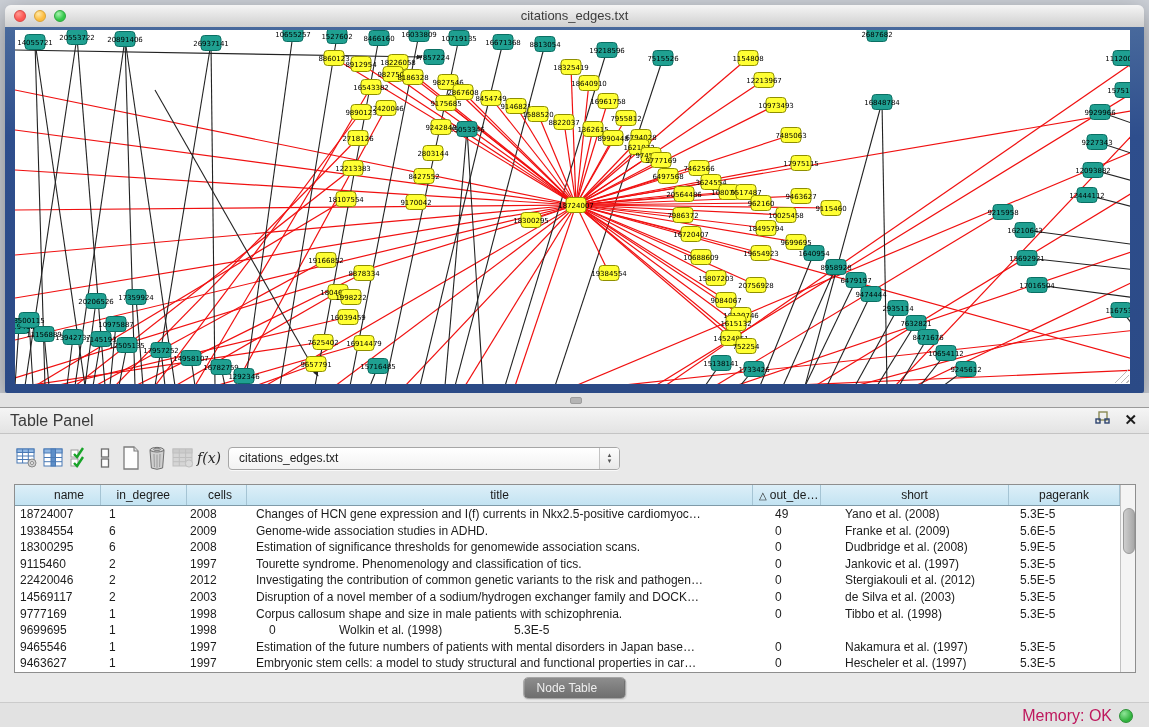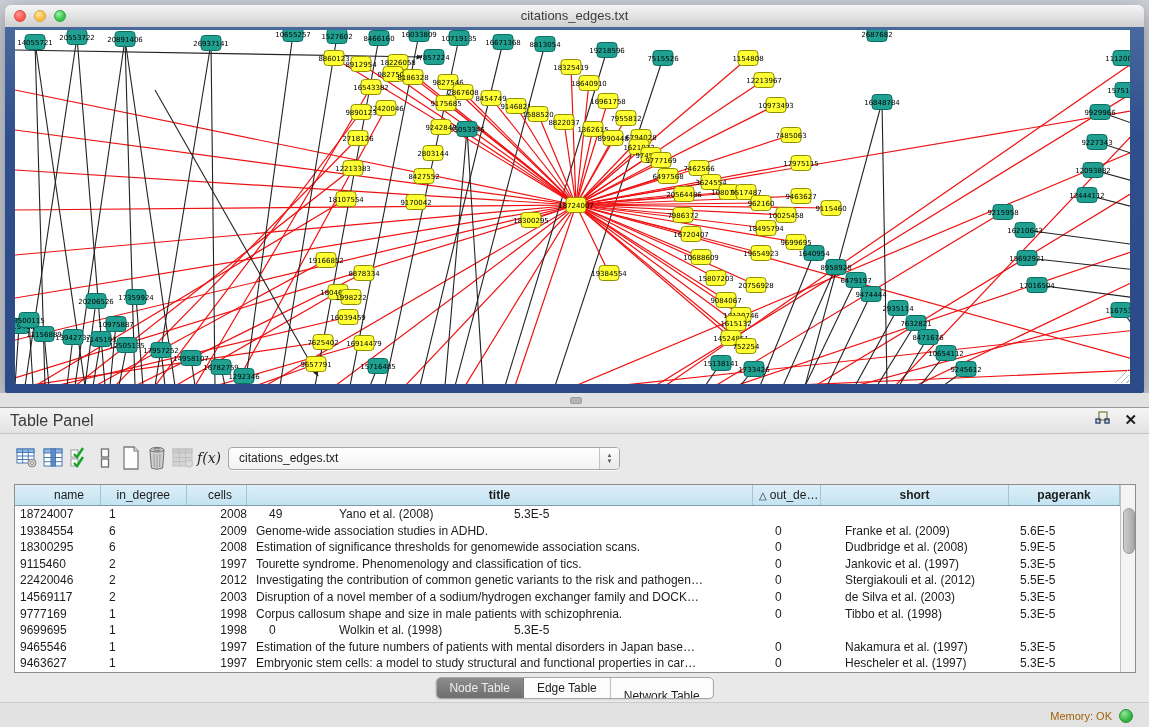--- a/index.html
+++ b/index.html
@@ -60,45 +60,45 @@
        border:1px solid #8e8e8e;box-sizing:border-box;}
   .thead{display:flex;height:21px;background:linear-gradient(#ddeff8,#c3e3f2);
          border-bottom:1px solid #7f9aa8;box-sizing:border-box;}
   .th{font-size:12px;color:#1b1b1b;line-height:20px;border-right:1px solid #a5c4d4;
       box-sizing:border-box;padding:0 6px;white-space:nowrap;overflow:hidden;}
   .th .sort{font-size:10px;margin-right:3px;color:#222;}
   .c0{width:86px;} .c1{width:86px;} .c2{width:60px;} .c3{width:506px;}
   .c4{width:68px;} .c5{width:188px;} .c6{width:111px;}
   .th.c0,.th.c1{text-align:right;padding-right:16px;}
   .th.c2{text-align:right;padding-right:14px;}
-  .th.c3,.th.c5,.th.c6{text-align:center;font-weight:bold;}
+  .th.c3,.th.c5,.th.c6{text-align:center;}
   .th.cf{flex:1;border-right:none;}
   .tbody{position:absolute;left:0;top:21px;right:15px;bottom:0;overflow:hidden;background:#fff;}
   .row{display:flex;height:16.6px;font-size:12px;color:#1c1c1c;line-height:16.5px;}
   .cell{box-sizing:border-box;white-space:nowrap;overflow:hidden;}
-  .cell.c0{padding-left:5px;} .cell.c1{padding-left:8px;} .cell.c2{padding-left:3px;text-align:right;}
+  .cell.c0{padding-left:5px;} .cell.c1{padding-left:8px;} .cell.c2{padding-left:3px;}
   .cell.c3{padding-left:9px;} .cell.c4{padding-left:22px;} .cell.c5{padding-left:24px;}
   .cell.c6{padding-left:11px;}
   .scrollcol{position:absolute;right:0;top:0;bottom:0;width:15px;background:#f4f4f4;
              border-left:1px solid #c2c2c2;box-sizing:border-box;}
   .thumb{position:absolute;top:23px;left:2px;width:10px;height:44px;
          background:linear-gradient(90deg,#cecece,#a8a8a8);border:1px solid #999;border-radius:6px;}
 
   .tabs{position:absolute;top:269px;left:50%;transform:translateX(-50%);display:flex;height:20px;
         border:1px solid #a6a6a6;border-radius:5px;overflow:hidden;background:#fcfcfc;
-        box-shadow:0 1px 1px rgba(0,0,0,.08);}
+        box-shadow:0 1px 1px rgba(0,0,0,.08);flex-direction:column;}
   .tab{padding:0 13px;font-size:12px;line-height:20px;color:#1e1e1e;border-right:1px solid #bbb;
        white-space:nowrap;}
   .tab:last-child{border-right:none;margin-top:8px;}
   .tab.active{background:linear-gradient(#8d8d8d,#6e6e6e);color:#efefef;border-right-color:#666;}
 
   .status{position:absolute;left:0;top:294px;width:100%;height:26px;background:#e2e2e2;
           border-top:1px solid #cbcbcb;display:flex;align-items:center;justify-content:flex-end;
           padding-right:16px;box-sizing:border-box;gap:7px;}
-  .status-label{font-size:11px;color:#a16207;}
+  .status-label{font-size:16px;color:#be185d;}
   .mem-dot{width:14px;height:14px;border-radius:50%;box-sizing:border-box;
            background:radial-gradient(circle at 35% 30%,#8fe598,#31b33e 65%);border:1px solid #2a8f34;}
 </style>
 </head>
 <body>
 
 <div class="window">
   <div class="titlebar">
     <div class="lights">
       <div class="light red"></div>
@@ -876,20 +876,21 @@
         <div class="th c4"><span class="sort">△</span>out_de…</div>
         <div class="th c5">short</div>
         <div class="th c6">pagerank</div>
         <div class="th cf"></div>
       </div>
     <div class="tbody" id="tbody">
         <div class="row">
           <div class="cell c0">18724007</div>
           <div class="cell c1">1</div>
           <div class="cell c2">2008</div>
+          <div class="cell c3">Changes of HCN gene expression and I(f) currents in Nkx2.5-positive cardiomyoc…</div>
           <div class="cell c4">49</div>
           <div class="cell c5">Yano et al. (2008)</div>
           <div class="cell c6">5.3E-5</div>
         </div>
         <div class="row">
           <div class="cell c0">19384554</div>
           <div class="cell c1">6</div>
           <div class="cell c2">2009</div>
           <div class="cell c3">Genome-wide association studies in ADHD.</div>
           <div class="cell c4">0</div>

